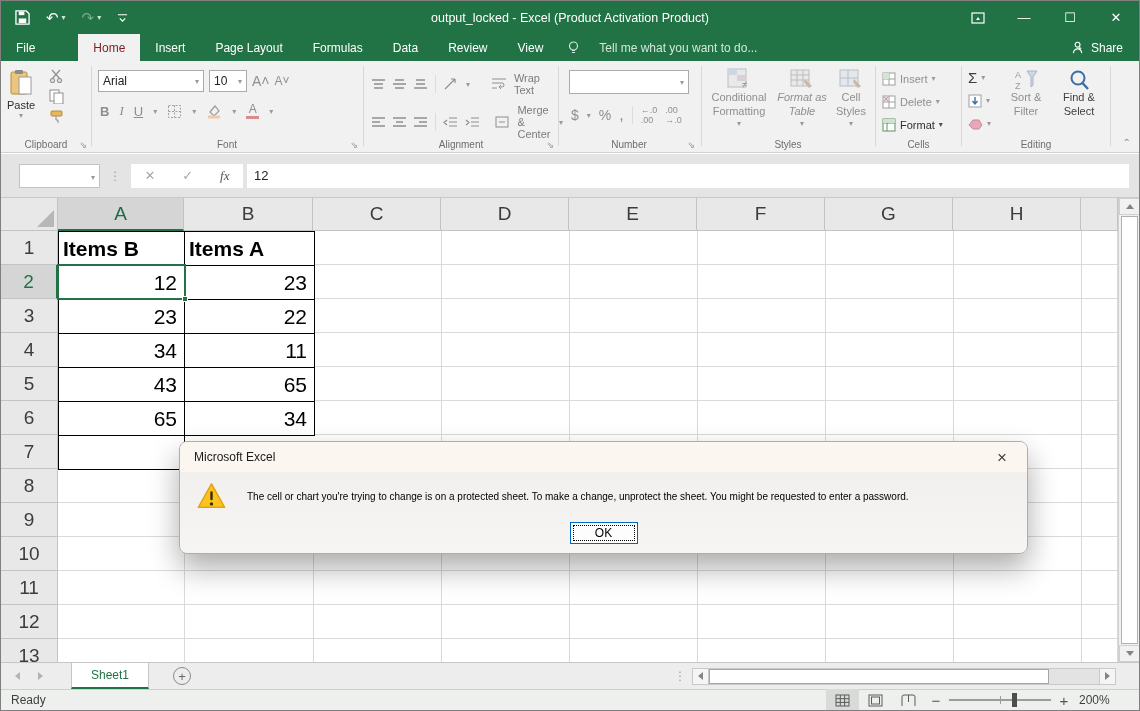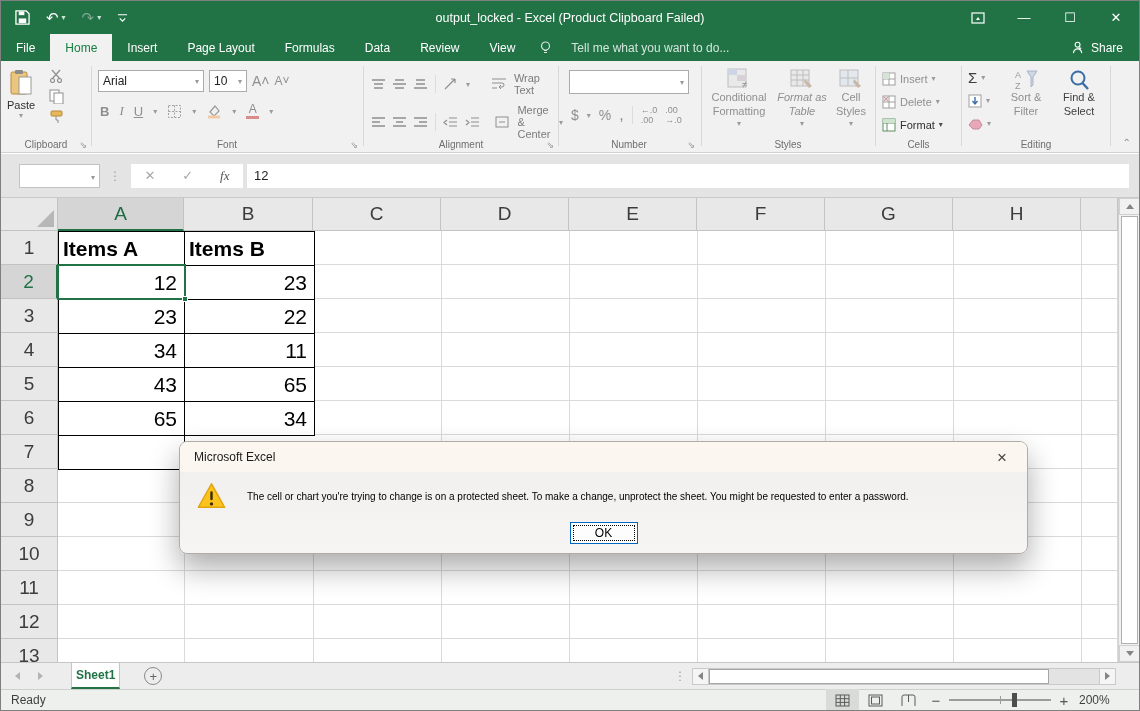--- a/index.html
+++ b/index.html
@@ -14,21 +14,21 @@
   .qat{display:flex;align-items:center;gap:16px;margin-left:14px;z-index:2;}
   .qbtn{display:flex;align-items:center;color:#fff;font-size:15px;line-height:1;}
   .qbtn .caret{font-size:8px;margin-left:3px;color:#cfe3d8;}
   .qbtn.disabled{color:#7fa792;}
   .apptitle{position:absolute;left:0;right:0;text-align:center;font-size:12.5px;color:#fff;}
   .winctl{margin-left:auto;display:flex;z-index:2;}
   .winbtn{width:46px;height:33px;display:flex;align-items:center;justify-content:center;font-size:13px;color:#fff;}
   
   .tabrow{position:absolute;top:33px;left:0;right:0;height:27px;background:#217346;display:flex;align-items:stretch;color:#fff;font-size:12px;}
   .rtab{padding:0 15px;display:flex;align-items:center;}
-  .rtab.active{background:#f1f1f1;color:#15803d;}
+  .rtab.active{background:#f1f1f1;color:#7f1d1d;margin-left:28px;}
   .tellme{display:flex;align-items:center;gap:20px;margin-left:10px;color:#d4e6dc;}
   .share{margin-left:auto;display:flex;align-items:center;gap:6px;padding:0 16px;color:#fff;}
   
   .ribbon{position:absolute;top:60px;left:0;right:0;height:92px;background:#f1f1f1;border-bottom:1px solid #d0d0d0;font-size:11px;color:#7c7c7c;}
   .grp{position:absolute;top:0;height:91px;}
   .gdiv{position:absolute;top:5px;height:80px;width:1px;background:#d8d8d8;}
   .glabel{position:absolute;bottom:2px;left:0;right:0;text-align:center;font-size:10px;color:#6e6e6e;}
   .launch{position:absolute;bottom:2px;right:4px;font-size:9px;color:#9a9a9a;}
   .bigbtn{position:absolute;display:flex;flex-direction:column;align-items:center;}
   .smallrow{display:flex;align-items:center;gap:8px;}
@@ -76,21 +76,21 @@
   
   .dlg{position:absolute;left:178px;top:440px;width:849px;height:113px;background:linear-gradient(180deg,#f0eeec 0,#f7f5f3 100%);border:1px solid #b2aca7;border-radius:8px;box-shadow:0 14px 30px rgba(0,0,0,.33);z-index:60;overflow:hidden;}
   .dlg-title{height:30px;background:#fbf6f0;display:flex;align-items:center;padding:0 14px;font-size:12px;color:#1a1a1a;}
   .dlg-x{margin-left:auto;font-size:17px;color:#444;line-height:1;padding:0 6px;}
   .dlg-body{display:flex;align-items:center;padding:0 16px;height:48px;}
   .dlg-msg{margin-left:20px;font-size:10px;color:#000;white-space:nowrap;}
   .okbtn{position:absolute;left:50%;transform:translateX(-50%);bottom:9px;width:68px;height:22px;background:#fdfdfd;border:1px solid #0067c0;outline:1px dotted #000;outline-offset:-4px;display:flex;align-items:center;justify-content:center;font-size:12px;color:#000;}
   
   .tabbar{position:absolute;top:661px;left:0;right:0;height:27px;background:#ededed;border-top:1px solid #c6c6c6;display:flex;align-items:center;font-size:12px;}
   .navarrows{display:flex;gap:18px;margin-left:14px;opacity:.55;}
-  .sheettab{margin-left:28px;height:100%;background:#fff;border-left:1px solid #c6c6c6;border-right:1px solid #c6c6c6;border-bottom:2px solid #217346;color:#217346;font-weight:bold;display:flex;align-items:center;padding:0 4px;}
+  .sheettab{margin-left:28px;height:100%;background:#fff;border-left:1px solid #c6c6c6;border-right:1px solid #c6c6c6;border-bottom:2px solid #217346;color:#217346;font-weight:normal;display:flex;align-items:center;padding:0 19px;}
   .addsheet{margin-left:24px;width:18px;height:18px;border:1px solid #8a8a8a;border-radius:50%;display:flex;align-items:center;justify-content:center;color:#666;font-size:13px;line-height:1;}
   .tdots{margin-left:auto;color:#a0a0a0;font-size:12px;}
   .hsb{display:flex;align-items:center;margin:0 23px 0 6px;width:424px;height:18px;}
   .hbtn{width:17px;height:17px;background:#f5f5f5;border:1px solid #c9c9c9;display:flex;align-items:center;justify-content:center;}
   .htrack{flex:1;height:17px;background:#e3e3e3;border-top:1px solid #c9c9c9;border-bottom:1px solid #c9c9c9;position:relative;}
   .hthumb{position:absolute;left:0;top:0;bottom:0;width:340px;background:#fff;border:1px solid #a6a6a6;}
   
   .statusbar{position:absolute;top:688px;left:0;right:0;bottom:0;background:#eef0ee;border-top:1px solid #cfcfcf;display:flex;align-items:center;font-size:12px;color:#3f3f3f;}
   .statusbar .ready{margin-left:10px;}
   .srb{margin-left:auto;display:flex;align-items:center;}
@@ -118,21 +118,21 @@
           </svg>
       </span>
       <span class="qbtn">↶<span class="caret">▾</span></span>
       <span class="qbtn disabled">↷<span class="caret">▾</span></span>
       <span class="qbtn">
         <svg width="11" height="11" viewBox="0 0 12 12">
             <path d="M1 3h10M3 7l3 3 3-3" stroke="#fff" stroke-width="1.3" fill="none"></path>
           </svg>
       </span>
     </div>
-    <div class="apptitle">output_locked - Excel (Product Clipboard Failed)</div>
+    <div class="apptitle">output_locked - Excel (Product Activation Product)</div>
     <div class="winctl">
       <span class="winbtn">
         <svg width="14" height="12" viewBox="0 0 14 12">
             <rect x="1" y="1" width="12" height="10" fill="none" stroke="#fff" stroke-width="1.2"></rect>
             <path d="M5 8l2-3 2 3z" fill="#fff"></path>
           </svg>
       </span>
       <span class="winbtn">—</span>
       <span class="winbtn">☐</span>
       <span class="winbtn">✕</span>
@@ -497,22 +497,22 @@
       <span class="vl" style="left:255px;"></span>
       <span class="vl" style="left:383px;"></span>
       <span class="vl" style="left:511px;"></span>
       <span class="vl" style="left:639px;"></span>
       <span class="vl" style="left:767px;"></span>
       <span class="vl" style="left:895px;"></span>
       <span class="vl" style="left:1023px;"></span>
       <span class="vl" style="left:1059px;"></span>
 
       <div class="tbl">
+        <span class="tc hdr">Items B</span>
         <span class="tc hdr">Items A</span>
-        <span class="tc hdr">Items B</span>
         <span class="tc">12</span>
         <span class="tc">23</span>
         <span class="tc">23</span>
         <span class="tc">22</span>
         <span class="tc">34</span>
         <span class="tc">11</span>
         <span class="tc">43</span>
         <span class="tc">65</span>
         <span class="tc">65</span>
         <span class="tc">34</span>

